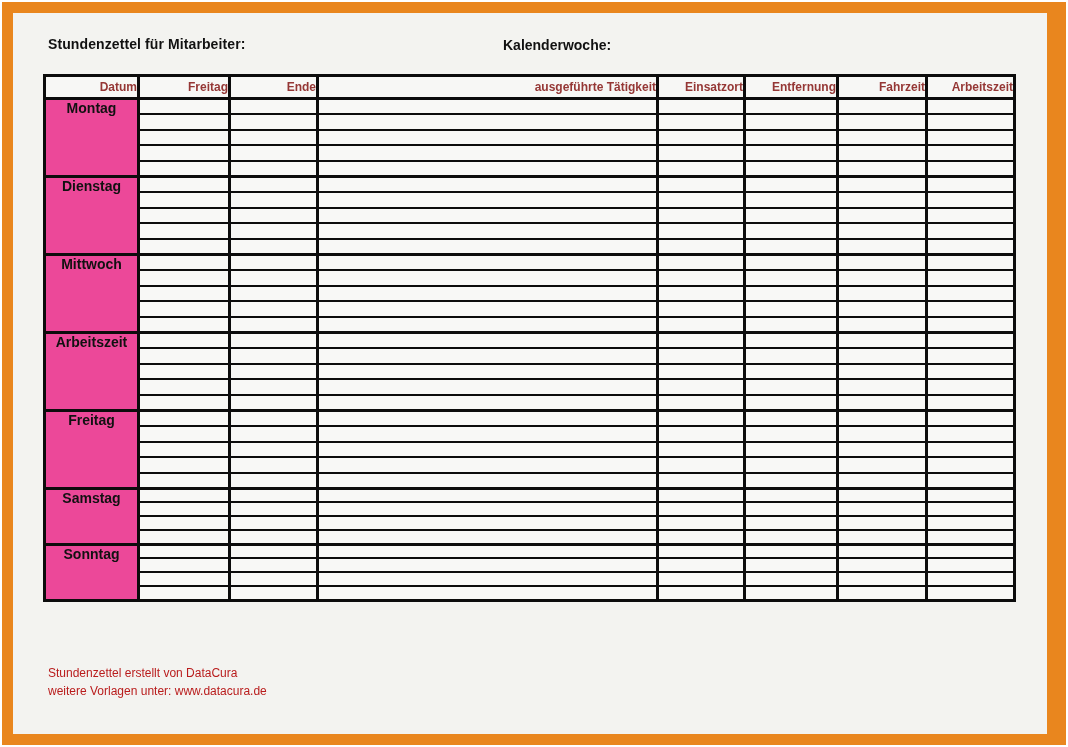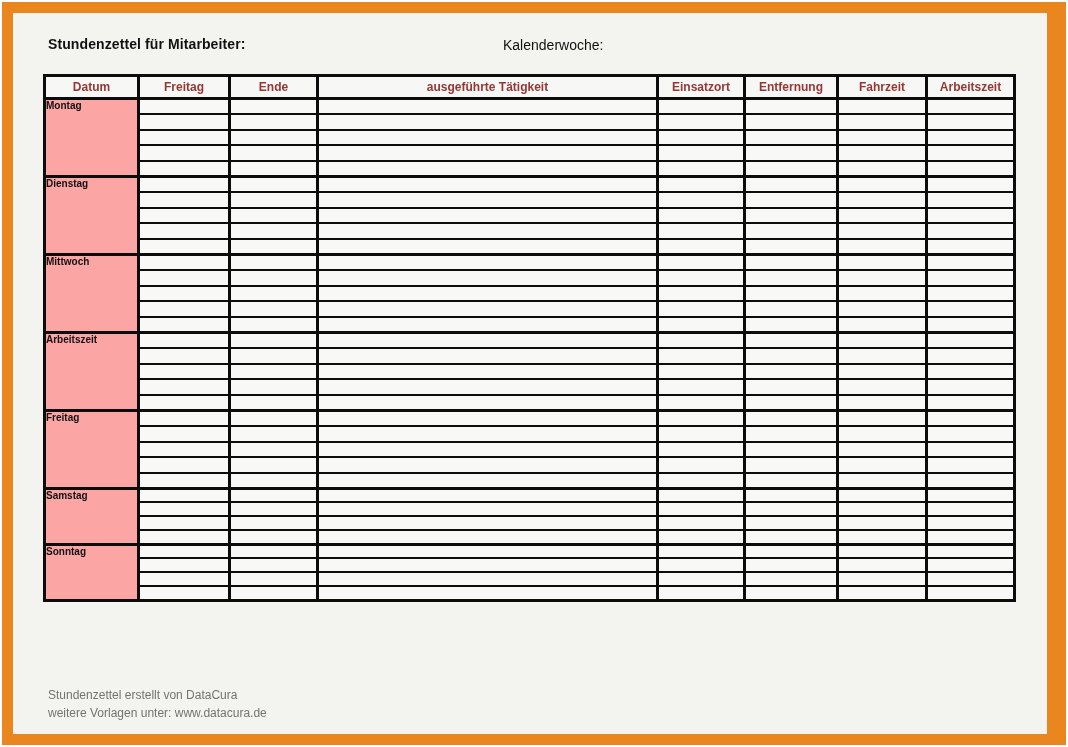--- a/index.html
+++ b/index.html
@@ -30,21 +30,21 @@
   
   .abs { position: absolute; }
 
   .doc-title {
     left: 35px; top: 23px;              
     font-size: 14px; font-weight: bold; color: #111;
     letter-spacing: 0.1px;
   }
   .week-label {
     left: 490px; top: 24px;
-    font-size: 14px; font-weight: normal; color: #111;
+    font-size: 14px; font-weight: bold; color: #111;
   }
 
   table.timesheet {
     position: absolute;
     left: 30px; top: 61px;              
     width: 970px;
     border-collapse: collapse;
     table-layout: fixed;
     background: #f7f7f5;
   }
@@ -54,57 +54,57 @@
   table.timesheet th, table.timesheet td {
     border-top-width: 2px;
     border-bottom-width: 2px;
     padding: 0;
   }
   table.timesheet thead th {
     height: 20px;
     font-size: 12px;
     font-weight: bold;
     color: var(--header-text, #953735);
-    text-align: center;
+    text-align: right;
     vertical-align: middle;
     border-top-width: 3px;
     border-bottom-width: 3px;
   }
   table.timesheet tbody tr { height: 15.6px; }
   table.timesheet tbody tr.weekend { height: 14px; }
   table.timesheet tbody tr.group-start td { border-top-width: 3px; }
   table.timesheet tbody tr.group-end td { border-bottom-width: 3px; }
   td.day-cell {
     vertical-align: top;
-    text-align: left;
-    font-size: 10px;
+    text-align: center;
+    font-size: 14px;
     font-weight: bold;
     color: #111;
     padding-top: 2px;
-    background: #fca5a5;
+    background: #ec4899;
   }
   td.entry-cell { background: #f8f8f6; }
 
   .signature-box {
     left: 730px; top: 607px;            
     width: 268px; height: 38px;
     background: var(--signature-box, #d6d6d3);
   }
   .signature-box span {
     display: inline-block;
     padding: 3px 0 0 6px;
     font-size: 12px;
     color: #1a1a1a;
   }
 
   .footer {
-    left: 35px; top: 673px;             
+    left: 35px; top: 651px;             
     font-size: 12px;
     line-height: 18px;
-    color: #737373;
+    color: #b91c1c;
   }
 </style>
 </head>
 <body>
 
 <div class="page">
   <div class="frame">
 
     <div class="abs doc-title">Stundenzettel für Mitarbeiter:</div>
 

